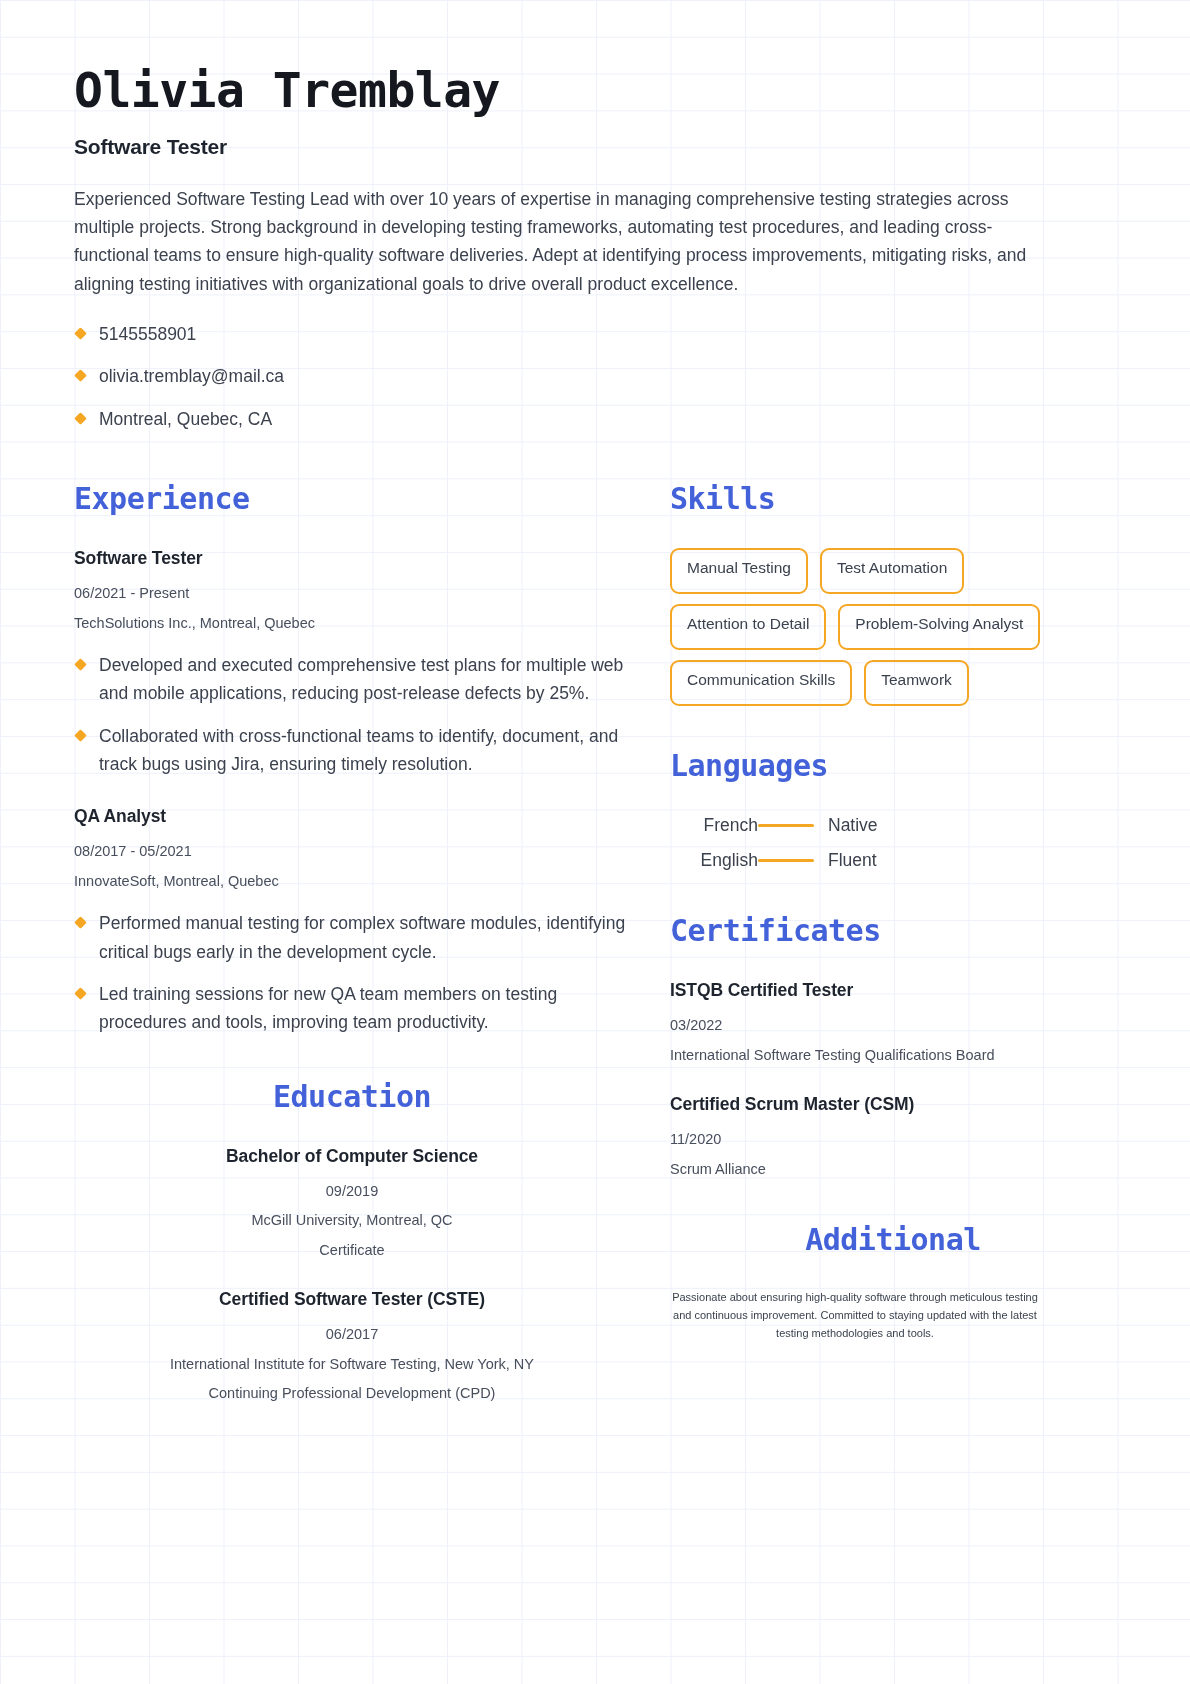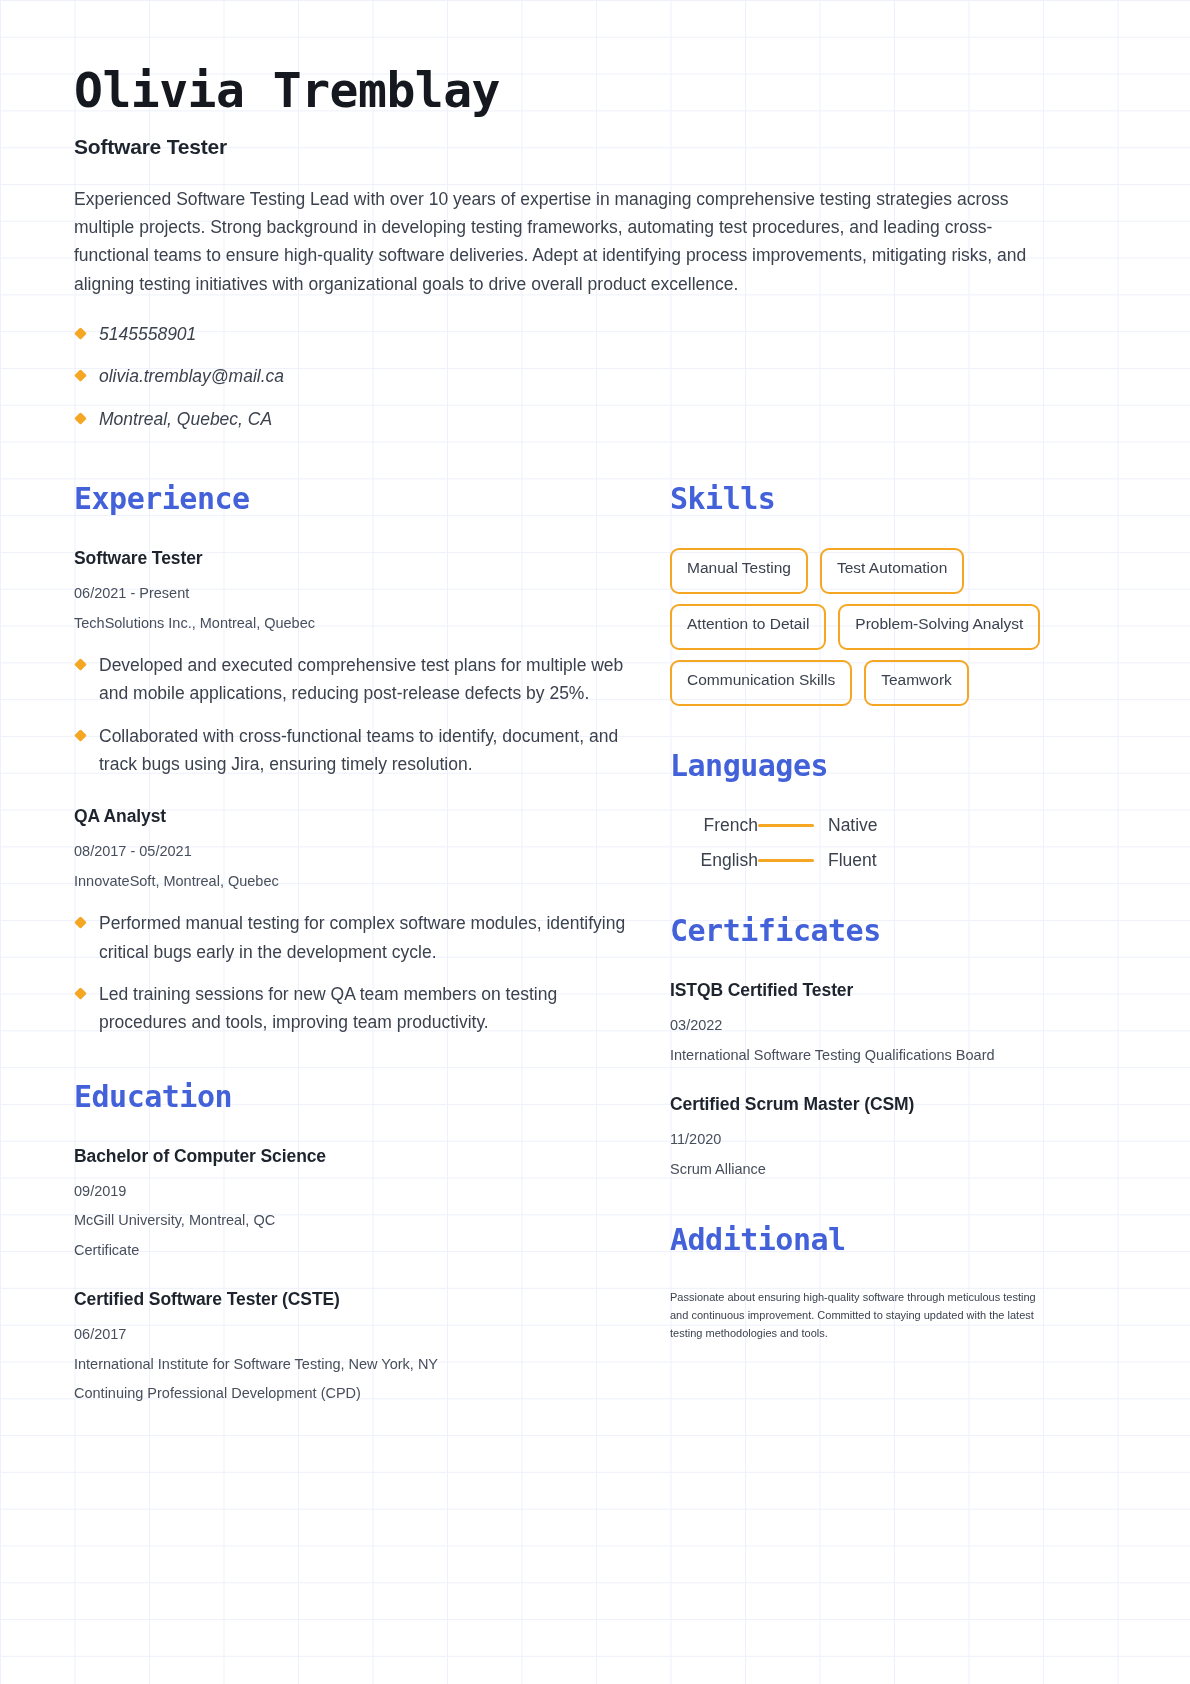--- a/index.html
+++ b/index.html
@@ -73,33 +73,33 @@
     position: absolute;
     left: 2px;
     top: 9px;
     width: 9px;
     height: 9px;
     background: #f5a623;
     transform: rotate(45deg);
     border-radius: 1.5px;
   }
 
-  .contact-list .bullet-item { margin-bottom: 14px; font-style: italic; }
+  .contact-list .bullet-item { margin-bottom: 14px; }
 
   
   .columns {
     display: flex;
     margin-top: 48px;
     gap: 0;
   }
   .col-left  { width: 596px; padding-right: 40px; }
   .col-right { width: 446px; }
 
   .section { margin-bottom: 42px; }
-  .section:last-child { margin-bottom: 0; }
+  .section:last-child { margin-bottom: 0; text-align: center; }
 
   .section-title {
     font-family: "DejaVu Sans Mono", "Liberation Mono", monospace;
     font-size: 30px;
     font-weight: 700;
     color: #4361d8;
     letter-spacing: -0.5px;
     margin-bottom: 32px;
   }
 

